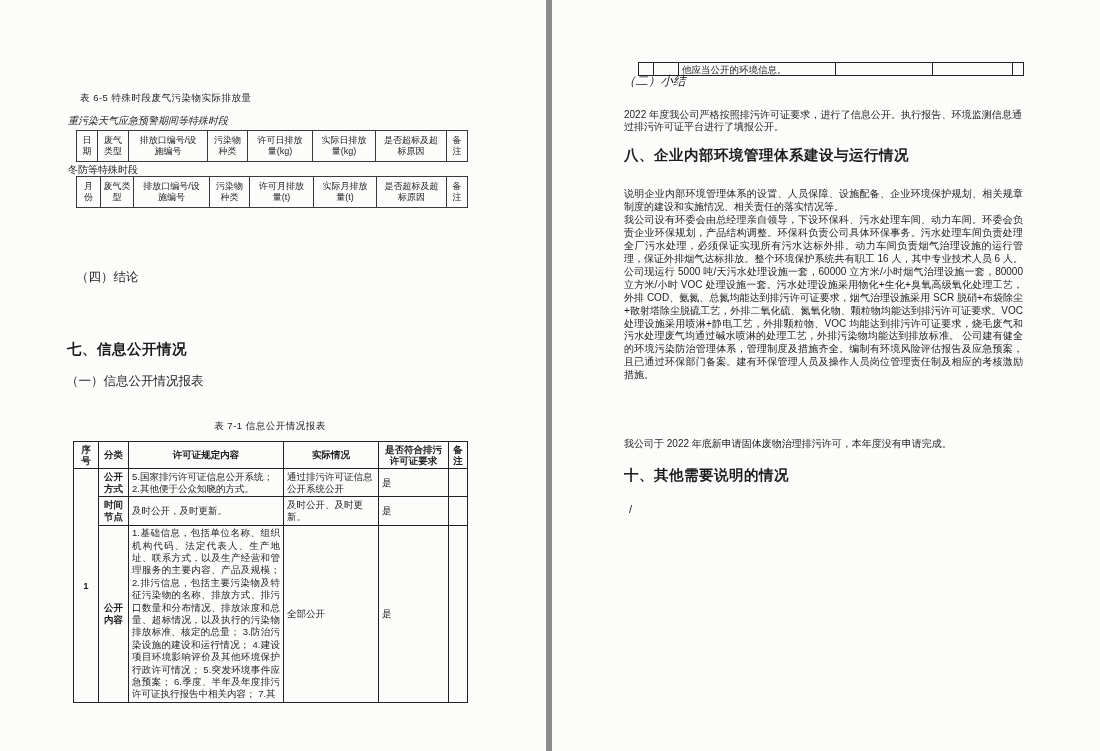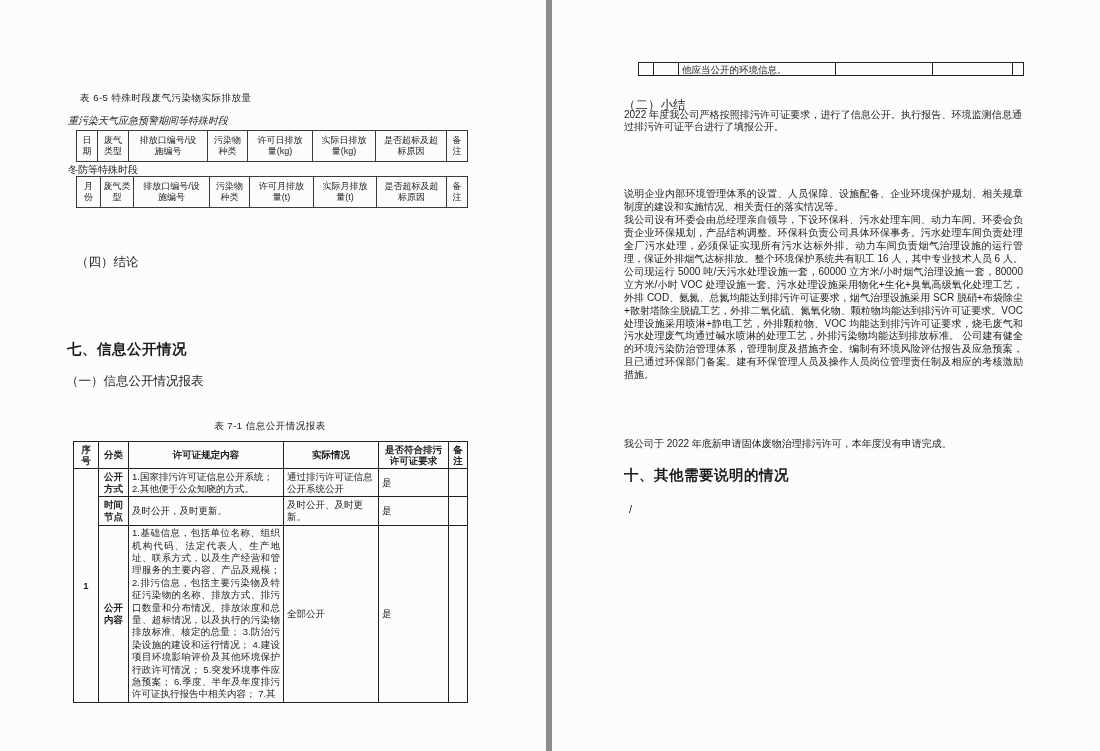--- a/index.html
+++ b/index.html
@@ -107,21 +107,21 @@
         <th>实际月排放
 量(t)</th>
         <th>是否超标及超
 标原因</th>
         <th>备
 注</th>
       </tr>
     </tbody>
       </table>
 
-    <div class="abs subhead" style="left:76px;top:254px;">（四）结论</div>
+    <div class="abs subhead" style="left:76px;top:269px;">（四）结论</div>
 
 
     <div class="abs h1" style="left:67px;top:340px;">七、信息公开情况</div>
 
     <div class="abs subhead" style="left:66px;top:373px;">（一）信息公开情况报表</div>
 
     <div class="abs caption center-block" style="left:73px;top:420px;width:394px;">表 7-1 信息公开情况报表</div>
 
     <table class="t71 abs" style="left:73px;top:441px;">
       <colgroup>
@@ -140,21 +140,21 @@
         <th>实际情况</th>
         <th>是否符合排污
 许可证要求</th>
         <th>备
 注</th>
       </tr>
       <tr class="r-a">
         <td class="center" rowspan="3">1</td>
         <td class="center">公开
 方式</td>
-        <td>1.国家排污许可证信息公开系统；
+        <td>5.国家排污许可证信息公开系统；
 2.其他便于公众知晓的方式。</td>
         <td>通过排污许可证信息
 公开系统公开</td>
         <td>是</td>
         <td></td>
       </tr>
       <tr class="r-b">
         <td class="center">时间
 节点</td>
         <td>及时公开，及时更新。</td>
@@ -193,24 +193,25 @@
         <td></td>
         <td></td>
         <td>他应当公开的环境信息。</td>
         <td></td>
         <td></td>
         <td></td>
       </tr>
     </tbody>
       </table>
 
-    <div class="abs subhead" style="left:71px;top:97px;">（二）小结</div>
+    <div class="abs subhead" style="left:71px;top:73px;font-style:italic;">（二）小结</div>
 
     <div class="abs body-text-r" style="left:72px;top:109px;width:398px;">2022 年度我公司严格按照排污许可证要求，进行了信息公开。执行报告、环境监测信息通过排污许可证平台进行了填报公开。</div>
 
+    <div class="abs h1" style="left:72px;top:146px;">八、企业内部环境管理体系建设与运行情况</div>
 
     <div class="abs" style="left:72px;top:188px;width:399px;">
       <div class="body-text-big">说明企业内部环境管理体系的设置、人员保障、设施配备、企业环境保护规划、相关规章制度的建设和实施情况、相关责任的落实情况等。</div>
       <div class="body-text-big">我公司设有环委会由总经理亲自领导，下设环保科、污水处理车间、动力车间。环委会负责企业环保规划，产品结构调整。环保科负责公司具体环保事务。污水处理车间负责处理全厂污水处理，必须保证实现所有污水达标外排。动力车间负责烟气治理设施的运行管理，保证外排烟气达标排放。整个环境保护系统共有职工 16 人，其中专业技术人员 6 人。公司现运行 5000 吨/天污水处理设施一套，60000 立方米/小时烟气治理设施一套，80000 立方米/小时 VOC 处理设施一套。污水处理设施采用物化+生化+臭氧高级氧化处理工艺，外排 COD、氨氮、总氮均能达到排污许可证要求，烟气治理设施采用 SCR 脱硝+布袋除尘+散射塔除尘脱硫工艺，外排二氧化硫、氮氧化物、颗粒物均能达到排污许可证要求。VOC 处理设施采用喷淋+静电工艺，外排颗粒物、VOC 均能达到排污许可证要求，烧毛废气和污水处理废气均通过碱水喷淋的处理工艺，外排污染物均能达到排放标准。 公司建有健全的环境污染防治管理体系，管理制度及措施齐全。编制有环境风险评估报告及应急预案，且已通过环保部门备案。建有环保管理人员及操作人员岗位管理责任制及相应的考核激励措施。</div>
     </div>
 
 
     <div class="abs body-text-r" style="left:72px;top:438px;width:398px;">我公司于 2022 年底新申请固体废物治理排污许可，本年度没有申请完成。</div>
 
     <div class="abs h1" style="left:72px;top:466px;">十、其他需要说明的情况</div>

